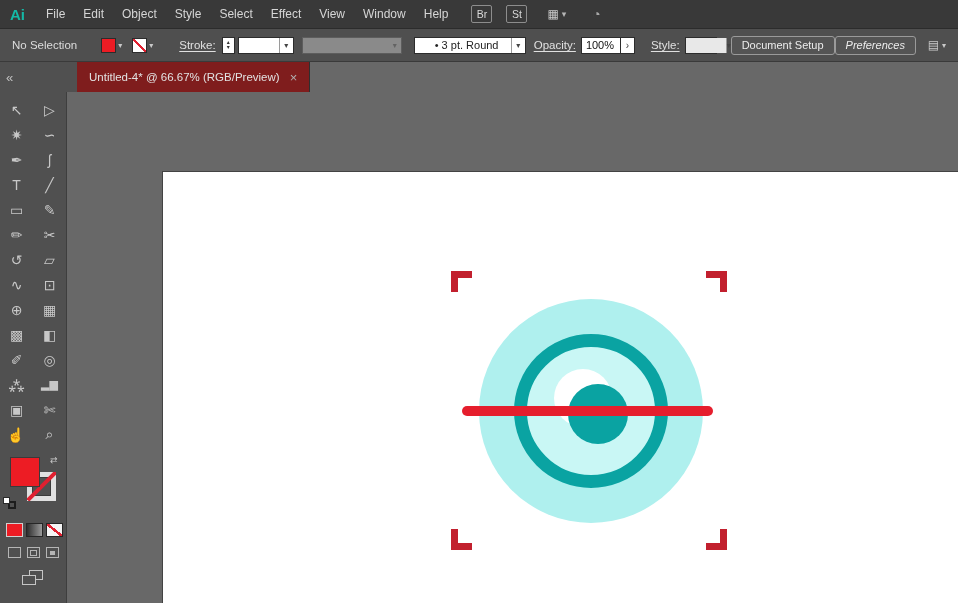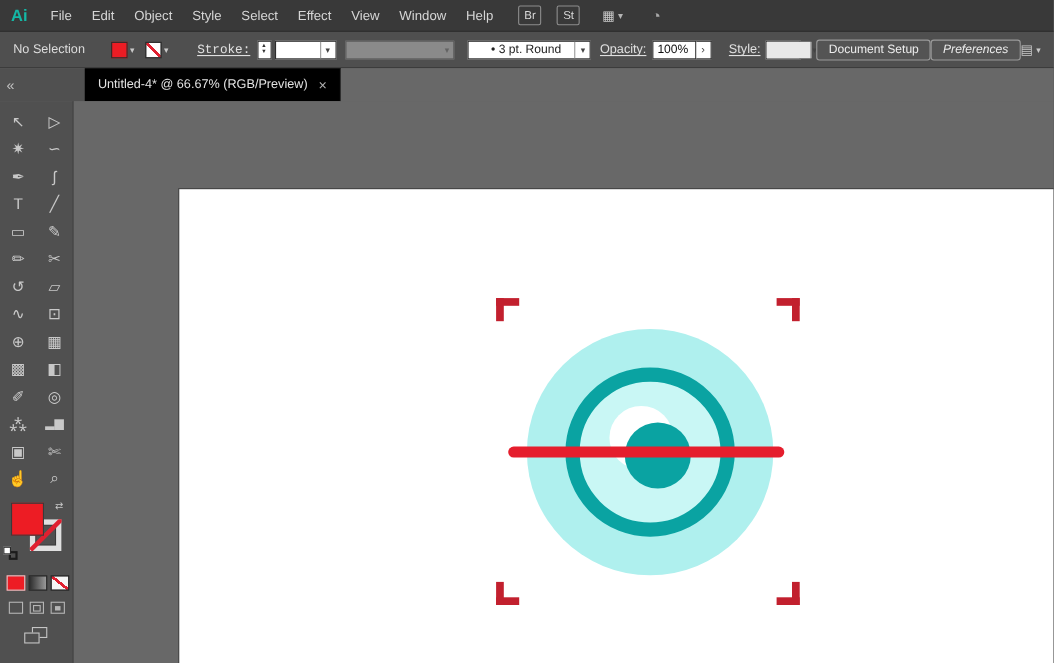--- a/index.html
+++ b/index.html
@@ -32,27 +32,27 @@
   .profile-dd { margin-left:8px; width:100px; height:17px; background:#8a8a8a; border:1px solid #5d5d5d; display:flex; align-items:center; justify-content:flex-end; }
   .profile-dd .chev { color:#636363; font-size:8px; padding-right:4px; }
   .brush-combo { margin-left:12px; width:112px; }
   .op-input { margin-left:5px; width:40px; height:17px; border:1px solid #2c2c2c; background:#fff; color:#111; font-size:11px; padding-left:4px; font-family:"Liberation Sans", sans-serif; }
   .op-chev { width:14px; height:17px; background:#fff; border:1px solid #2c2c2c; border-left:none; display:flex; align-items:center; justify-content:center; color:#444; font-size:10px; }
   .style-dd { margin-left:5px; width:32px; }
   .style-dd .combo-val { background:#e8e8e8; align-self:stretch; }
   .cb-btn { margin-left:14px; height:19px; padding:0 10px; border:1px solid #9a9a9a; border-radius:3px; background:#545454; color:#ececec; font-size:11px; display:flex; align-items:center; white-space:nowrap;text-align:center; }
   .cb-btn + .cb-btn { margin-left:0;font-style:italic; }
   .cb-panelmenu { margin-left:auto; margin-right:12px; color:#c9c9c9; font-size:12px; display:flex; align-items:center; gap:3px; }
-  .cb-panelmenu .chev { font-size:8px; } .ml8{margin-left:8px;} .ml16{margin-left:16px;} .ml26{margin-left:26px;font-family:Liberation Mono, monospace;}
+  .cb-panelmenu .chev { font-size:8px; } .ml8{margin-left:8px;} .ml16{margin-left:16px;} .ml26{margin-left:26px;}
   .nosel { margin-left:12px; color:#dcdcdc; }
 
   
   .tabbar { position:absolute; top:62px; left:0; right:0; height:30px; background:#686868; }
   .panel-header { position:absolute; left:0; top:0; width:77px; height:30px; background:#505050; color:#c0c0c0; font-size:13px; display:flex; align-items:center; padding-left:6px; }
-  .tab { position:absolute; left:77px; top:0; height:30px; background:#000000; display:inline-flex; align-items:center; gap:10px; padding:0 12px; color:#e2e2e2; font-size:11.5px; border-right:1px solid #2f2f2f; }
+  .tab { position:absolute; left:77px; top:0; height:30px; background:#7f1d1d; display:inline-flex; align-items:center; gap:10px; padding:0 12px; color:#e2e2e2; font-size:11.5px; border-right:1px solid #2f2f2f; }
   .tab-close { color:#b0b0b0; font-size:13px; }
 
   
   .toolpanel { position:absolute; top:92px; left:0; width:67px; height:511px; background:#505050; border-right:1px solid #3e3e3e; }
   .tools { display:grid; grid-template-columns:1fr 1fr; padding-top:5px; }
   .tool { height:25px; display:flex; align-items:center; justify-content:center; color:#c8c8c8; font-size:14px; cursor:default; }
   .tool.sm { font-size:11px; }
   .swatcharea { position:relative; height:58px; margin-top:8px; }
   .fs-fill { position:absolute; left:10px; top:2px; width:30px; height:30px; background:#ed1c24; border:1px solid #3a3a3a; z-index:2; }
   .fs-stroke { position:absolute; left:27px; top:17px; width:29px; height:29px; overflow:hidden; z-index:1; }

